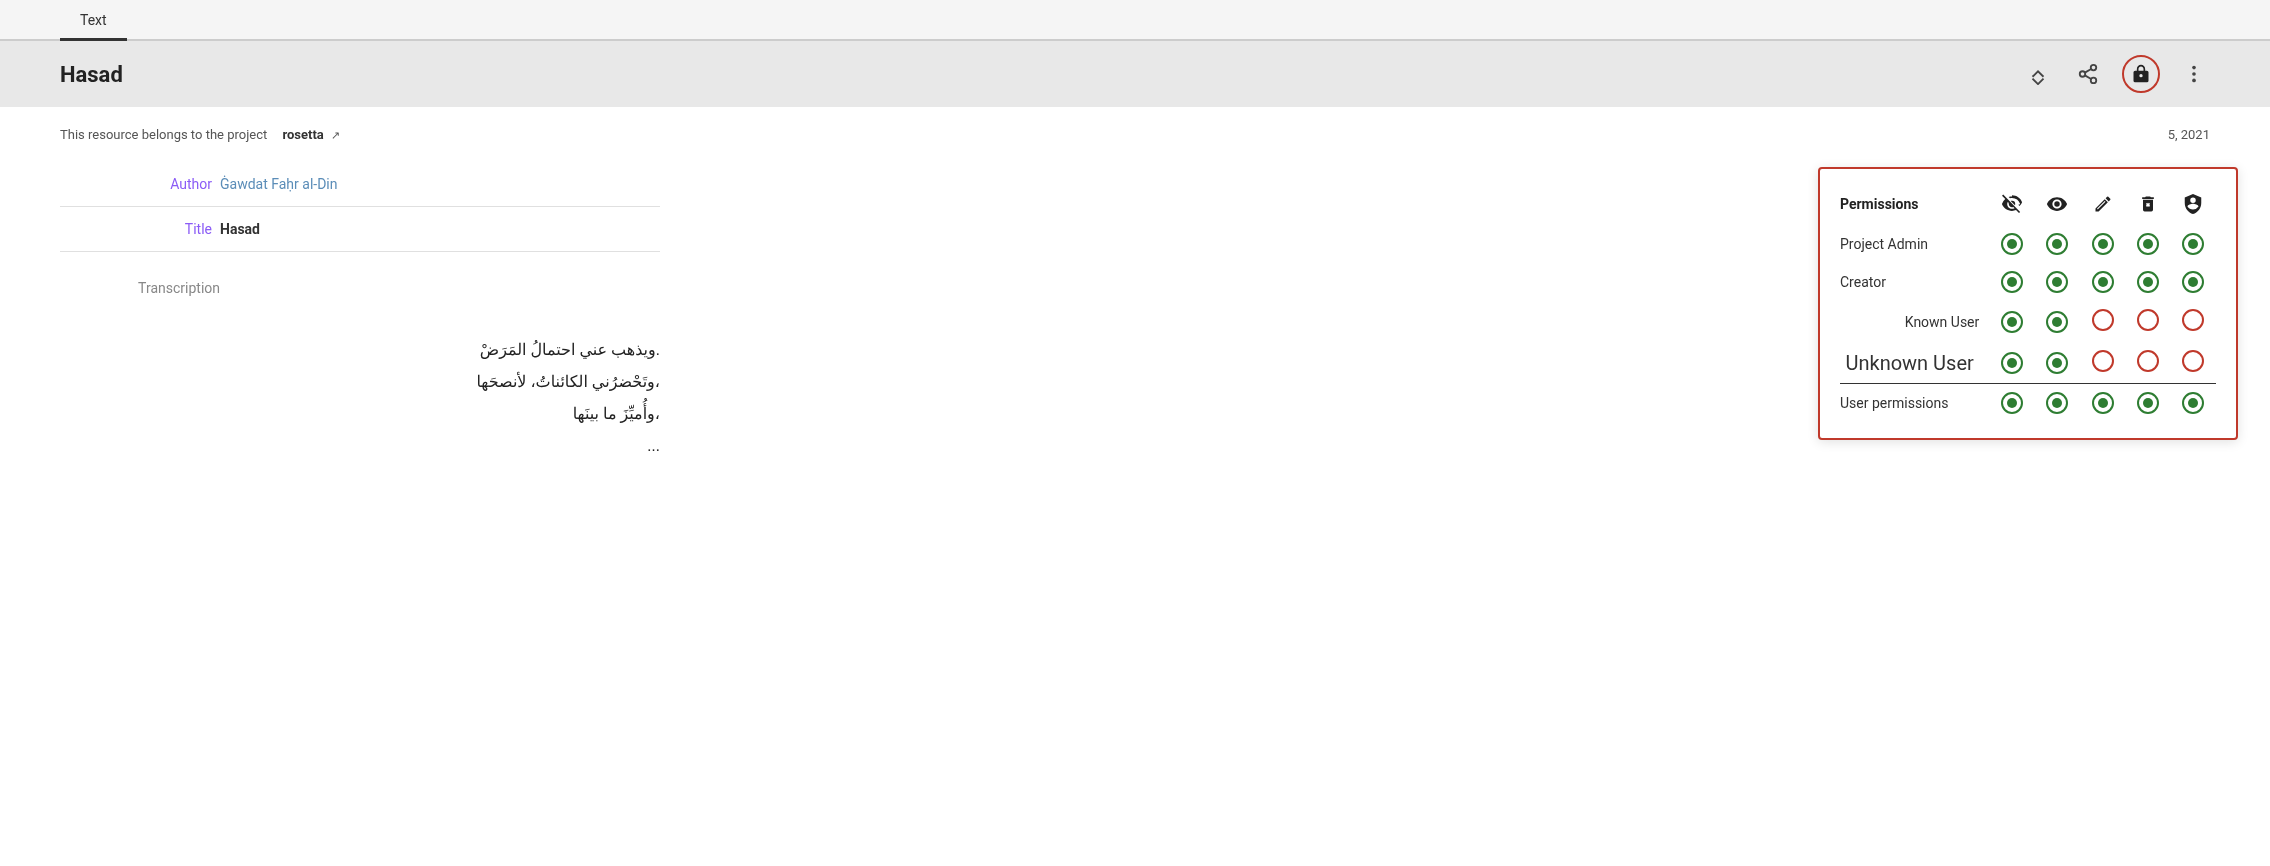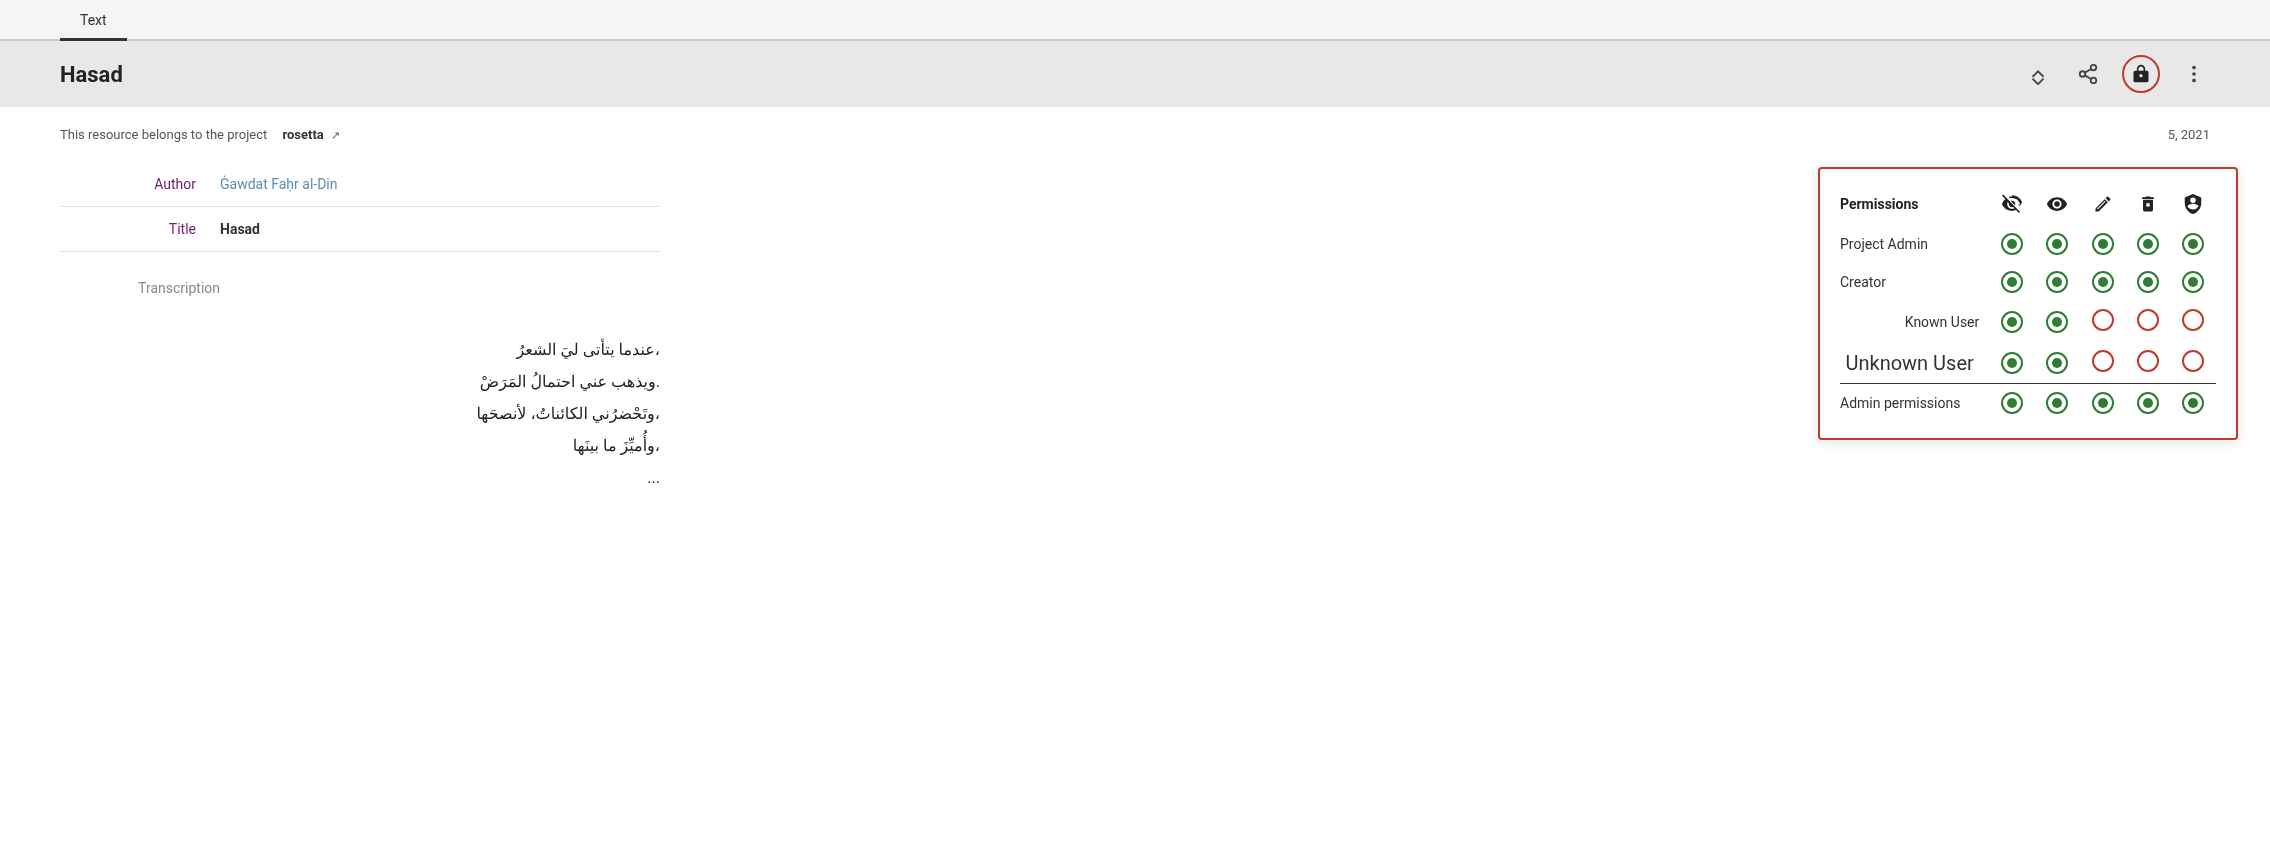--- a/index.html
+++ b/index.html
@@ -101,23 +101,23 @@
     }
     .metadata-row {
       display: flex;
       align-items: flex-start;
       border-bottom: 1px solid #e0e0e0;
       padding: 14px 0;
     }
     .metadata-label {
       width: 160px;
       text-align: right;
-      color: #701a75;
-      font-size: 14px;
-      padding-right: 24px;
+      color: #8b5cf6;
+      font-size: 14px;
+      padding-right: 8px;
       flex-shrink: 0;
     }
     .metadata-value {
       color: #444;
       font-size: 14px;
     }
     .metadata-value.author-value {
       color: #5b8db8;
     }
     .metadata-value.title-value {
@@ -257,21 +257,20 @@
     <div class="metadata-row">
       <span class="metadata-label">Title</span>
       <span class="metadata-value title-value">Hasad</span>
     </div>
     <div class="metadata-row" style="border-bottom:none;">
       <span class="metadata-label transcription-label">Transcription</span>
     </div>
   </div>
 
   <div class="arabic-text">
-    <div>،عندما يتأتى ليَ الشعرُ</div>
     <div>.ويذهب عني احتمالُ المَرَضْ</div>
     <div>،وتَحْضرُني الكائناتُ، لأنصحَها</div>
     <div>،وأُميِّزَ ما بينَها</div>
     <div>...</div>
   </div>
 
   <div class="permissions-popup">
     <table class="perm-table">
       <thead>
         <tr>
@@ -373,21 +372,21 @@
                 <div style="width: 10px; height: 10px; border-radius: 50%; background: rgb(46, 125, 50);"></div>
               </div></td>
             <td><div style="display: inline-flex; align-items: center; justify-content: center; width: 22px; height: 22px; border-radius: 50%; border: 2.5px solid rgb(46, 125, 50);">
                 <div style="width: 10px; height: 10px; border-radius: 50%; background: rgb(46, 125, 50);"></div>
               </div></td>
             <td><div style="display: inline-flex; align-items: center; justify-content: center; width: 22px; height: 22px; border-radius: 50%; border: 2.5px solid rgb(192, 57, 43);"></div></td>
             <td><div style="display: inline-flex; align-items: center; justify-content: center; width: 22px; height: 22px; border-radius: 50%; border: 2.5px solid rgb(192, 57, 43);"></div></td>
             <td><div style="display: inline-flex; align-items: center; justify-content: center; width: 22px; height: 22px; border-radius: 50%; border: 2.5px solid rgb(192, 57, 43);"></div></td>
           </tr>
           <tr class="your-perms">
-            <td style="text-align: left; font-weight: normal; font-size: 14px; color: rgb(51, 51, 51); padding-left: 0px;">Admin permissions</td>
+            <td style="text-align: left; font-weight: normal; font-size: 14px; color: rgb(51, 51, 51); padding-left: 0px;">User permissions</td>
             <td><div style="display: inline-flex; align-items: center; justify-content: center; width: 22px; height: 22px; border-radius: 50%; border: 2.5px solid rgb(46, 125, 50);">
                 <div style="width: 10px; height: 10px; border-radius: 50%; background: rgb(46, 125, 50);"></div>
               </div></td>
             <td><div style="display: inline-flex; align-items: center; justify-content: center; width: 22px; height: 22px; border-radius: 50%; border: 2.5px solid rgb(46, 125, 50);">
                 <div style="width: 10px; height: 10px; border-radius: 50%; background: rgb(46, 125, 50);"></div>
               </div></td>
             <td><div style="display: inline-flex; align-items: center; justify-content: center; width: 22px; height: 22px; border-radius: 50%; border: 2.5px solid rgb(46, 125, 50);">
                 <div style="width: 10px; height: 10px; border-radius: 50%; background: rgb(46, 125, 50);"></div>
               </div></td>
             <td><div style="display: inline-flex; align-items: center; justify-content: center; width: 22px; height: 22px; border-radius: 50%; border: 2.5px solid rgb(46, 125, 50);">

